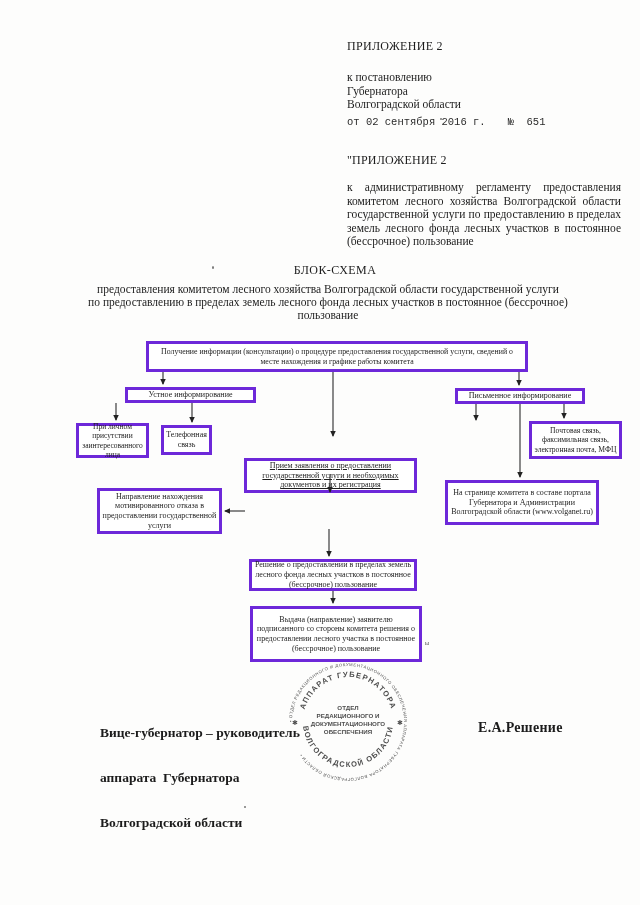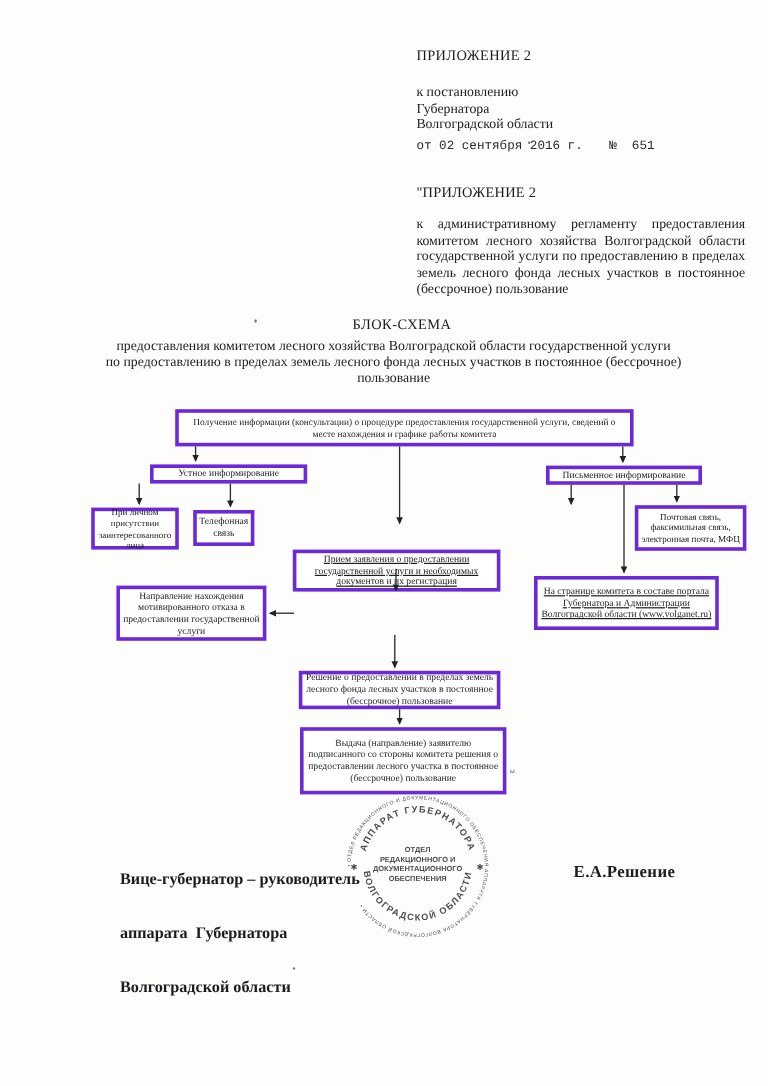--- a/index.html
+++ b/index.html
@@ -26,21 +26,21 @@
     display:flex;align-items:center;justify-content:center;text-align:center;
     font-size:8px;line-height:1.22;color:#1d1d1d;padding:1px 2px;
   }
   #b-main     {left:146px;top:341px;width:382px;height:31px;font-size:7.8px;}
   #b-oral     {left:101px;top:387px;width:131px;height:16px;margin-left:24px;}
   #b-inperson {left:76px; top:423px;width:73px; height:35px;font-size:7.5px;}
   #b-phone    {left:161px;top:425px;width:51px; height:30px;}
   #b-written  {left:455px;top:388px;width:130px;height:16px;}
   #b-stands   {left:431px;top:423px;width:85px; height:29px;}
   #b-mail     {left:529px;top:421px;width:93px; height:38px;font-size:7.6px;}
-  #b-portal   {left:445px;top:480px;width:154px;height:45px;text-decoration:underline;}
+  #b-portal   {left:445px;top:480px;width:154px;height:45px;}
   #b-reception{left:244px;top:458px;width:173px;height:35px;text-decoration:underline;}
   #b-review   {left:245px;top:495px;width:168px;height:34px;}
   #b-refusal  {left:97px; top:488px;width:125px;height:46px;}
   #b-decision {left:249px;top:559px;width:168px;height:32px;}
   #b-issue    {left:250px;top:606px;width:172px;height:56px;}
   #arrows{left:0;top:0;width:640px;height:905px;pointer-events:none;}
   .stray{left:425px;top:640px;font-size:6px;color:#555;}
   
   .sig-pos{left:100px;top:695px;font-size:13.5px;font-weight:bold;line-height:15px;white-space:pre;}
   .sig-name{left:478px;top:720px;font-size:14px;font-weight:bold;letter-spacing:.3px;}

